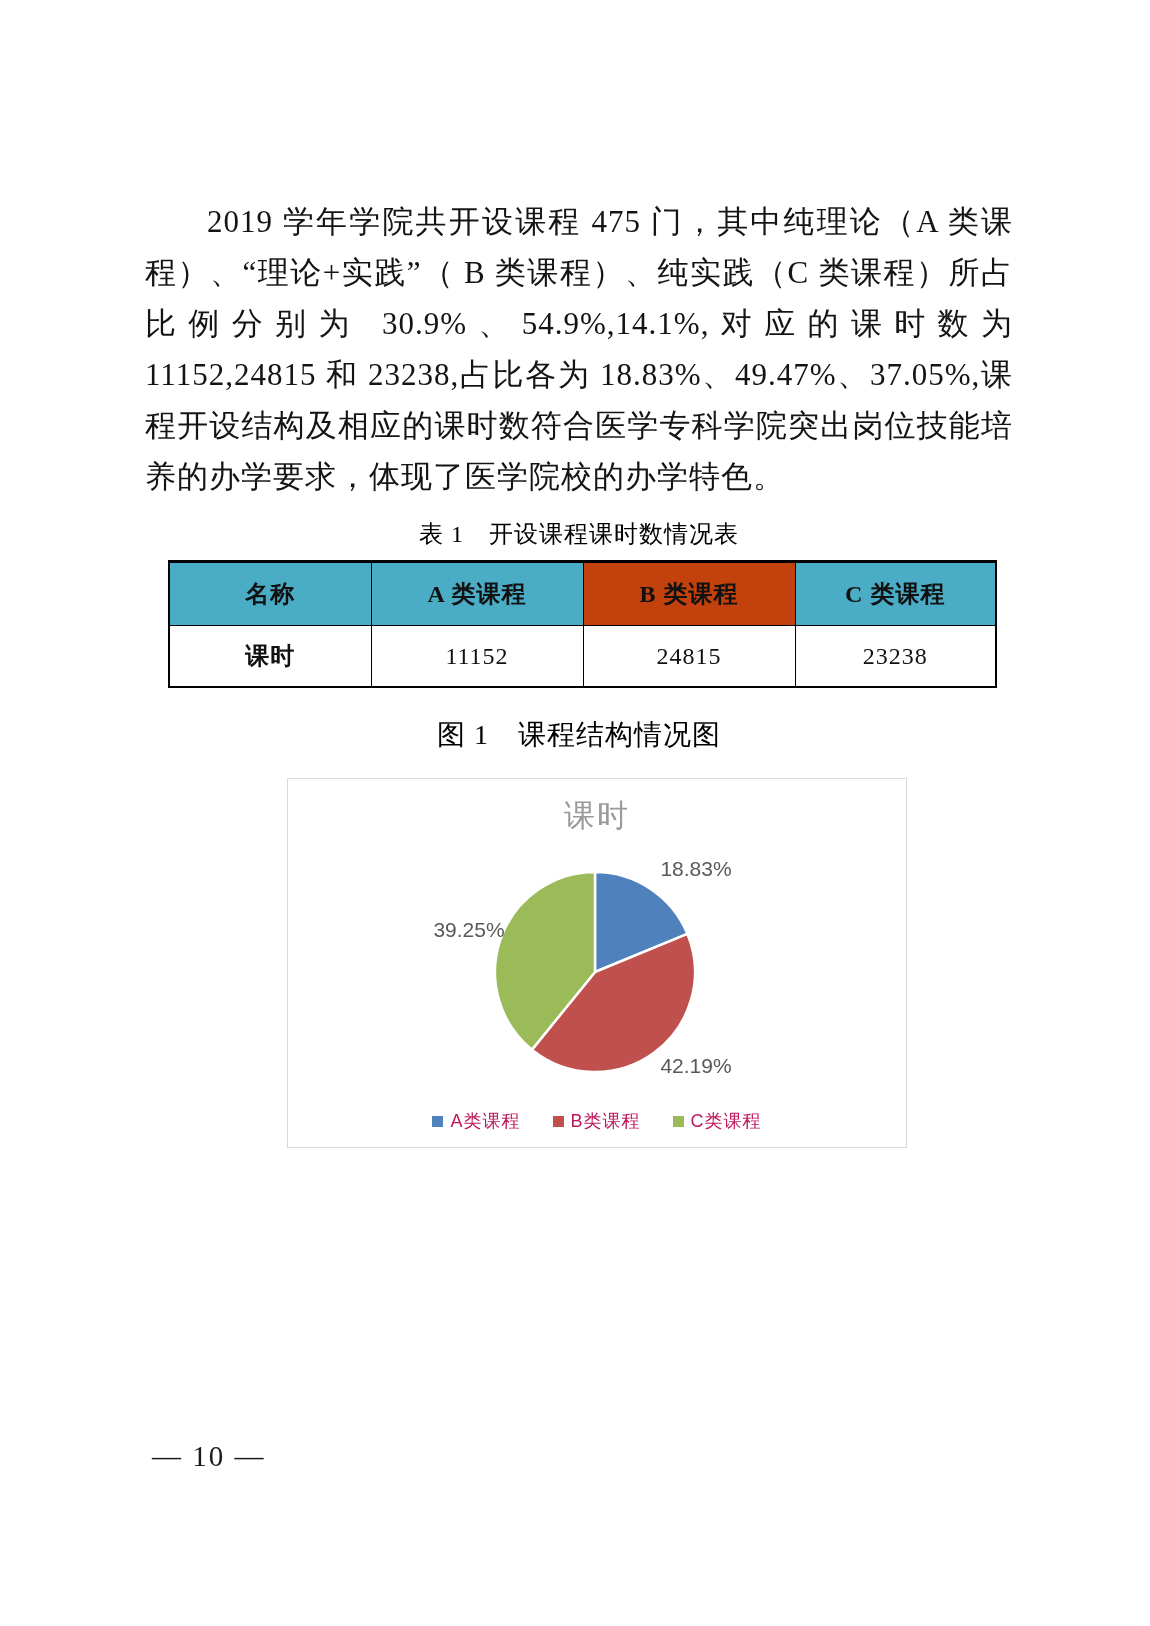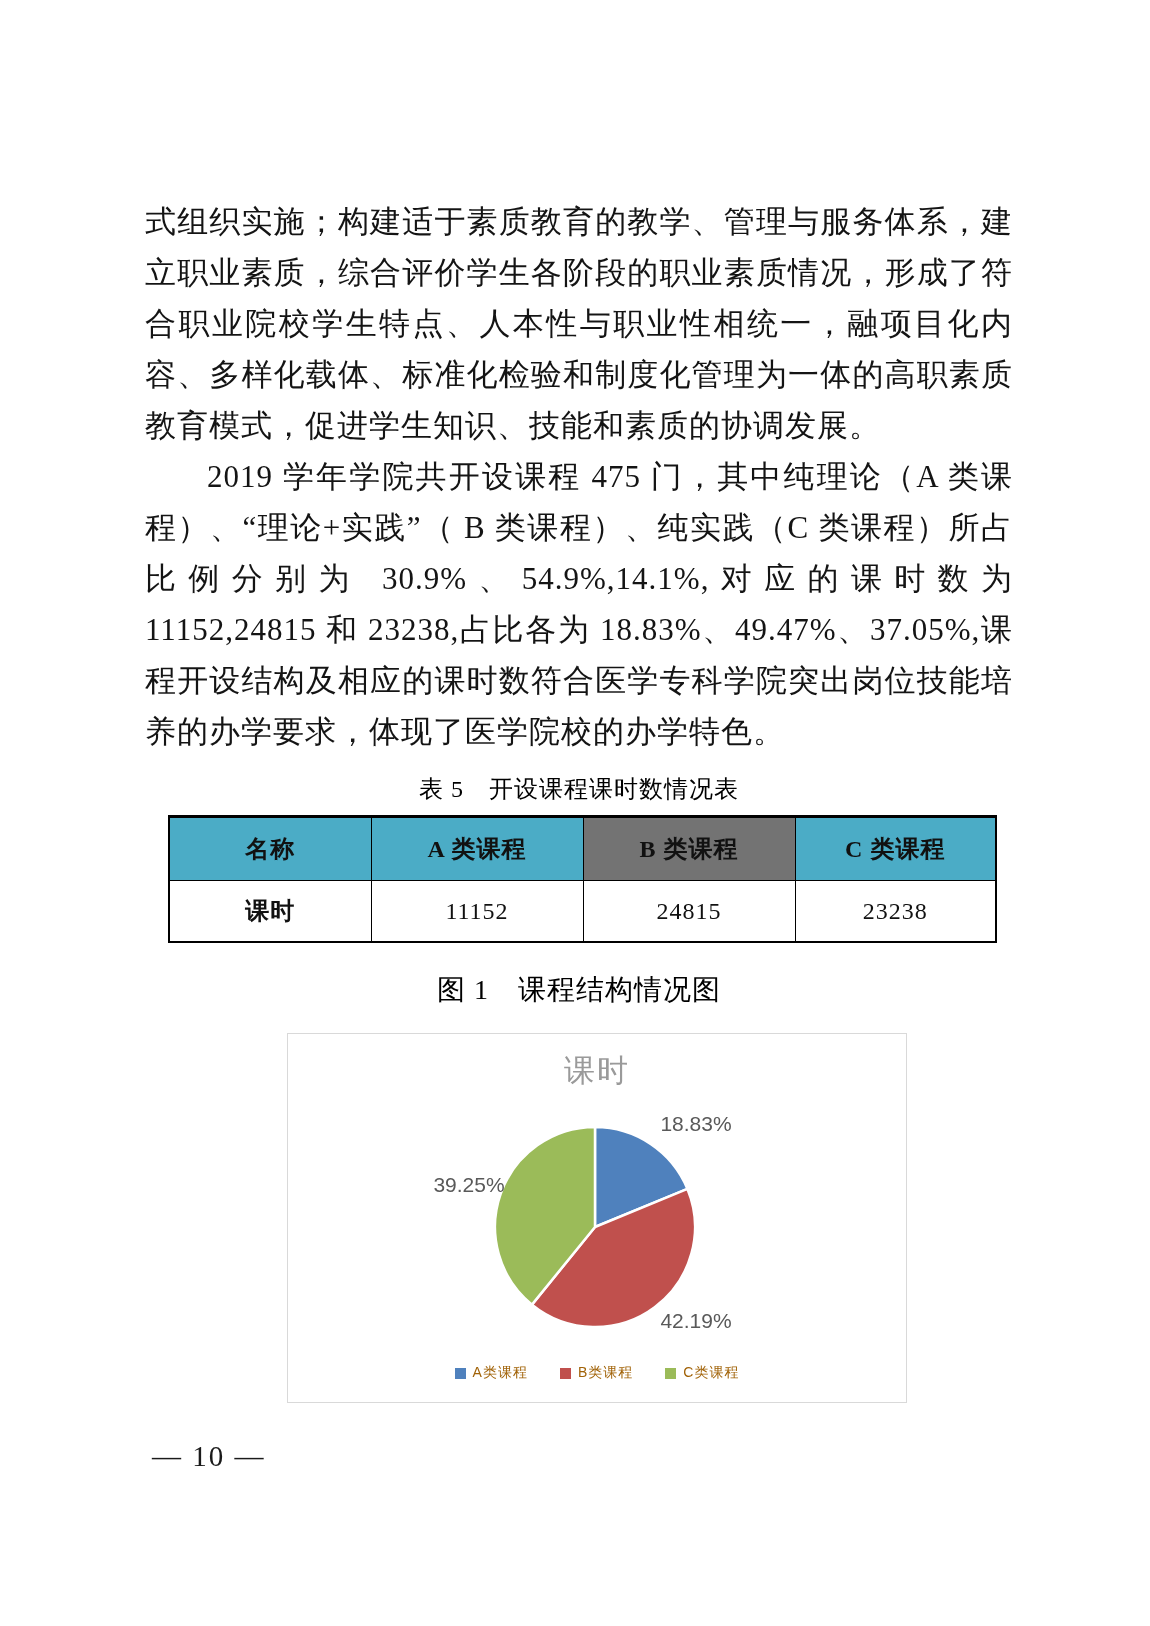--- a/index.html
+++ b/index.html
@@ -91,53 +91,52 @@
   .legend{
     position:absolute;
     left:0;top:330px;width:100%;
     display:flex;
     justify-content:center;
     align-items:center;
     gap:32px;
   }
   .legend-item{display:flex;align-items:center;gap:7px;}
   .legend-swatch{width:11px;height:11px;display:inline-block;}
-  .legend-label{font-size:14px;color:#a16207;letter-spacing:1px;}
+  .legend-label{font-size:18px;color:#be185d;letter-spacing:1px;}
   .page-number{
     position:absolute;
     left:152px;top:1440px;
     font-size:29px;
     letter-spacing:2px;
     color:#1a1a1a;
   }
 </style>
 </head>
 <body>
 
 <div class="page">
 
   <div class="content">
 
-    <p class="body-par">式组织实施；构建适于素质教育的教学、管理与服务体系，建立职业素质，综合评价学生各阶段的职业素质情况，形成了符合职业院校学生特点、人本性与职业性相统一，融项目化内容、多样化载体、标准化检验和制度化管理为一体的高职素质教育模式，促进学生知识、技能和素质的协调发展。</p>
     <p class="body-par indent">2019 学年学院共开设课程 475 门，其中纯理论（A 类课程）、“理论+实践”（ B 类课程）、纯实践（C 类课程）所占比例分别为 30.9%、54.9%,14.1%,对应的课时数为 11152,24815 和 23238,占比各为 18.83%、49.47%、37.05%,课程开设结构及相应的课时数符合医学专科学院突出岗位技能培养的办学要求，体现了医学院校的办学特色。</p>
 
-    <div class="table-caption">表 5　开设课程课时数情况表</div>
+    <div class="table-caption">表 1　开设课程课时数情况表</div>
 
     <table class="data-table">
       <colgroup>
         <col style="width:202px">
           <col style="width:212px">
           <col style="width:212px">
           <col style="width:201px">
       </colgroup>
       <tbody>
           <tr class="hdr">
         <td style="background: rgb(75, 172, 198);">名称</td>
         <td style="background: rgb(75, 172, 198);">A 类课程</td>
-        <td style="background: #737373;">B 类课程</td>
+        <td style="background: #c2410c;">B 类课程</td>
         <td style="background: rgb(75, 172, 198); text-align: center;">C 类课程</td>
       </tr>
       <tr class="datarow">
         <td class="rowname">课时</td>
         <td>11152</td>
         <td>24815</td>
         <td>23238</td>
       </tr>
     </tbody>
       </table>

